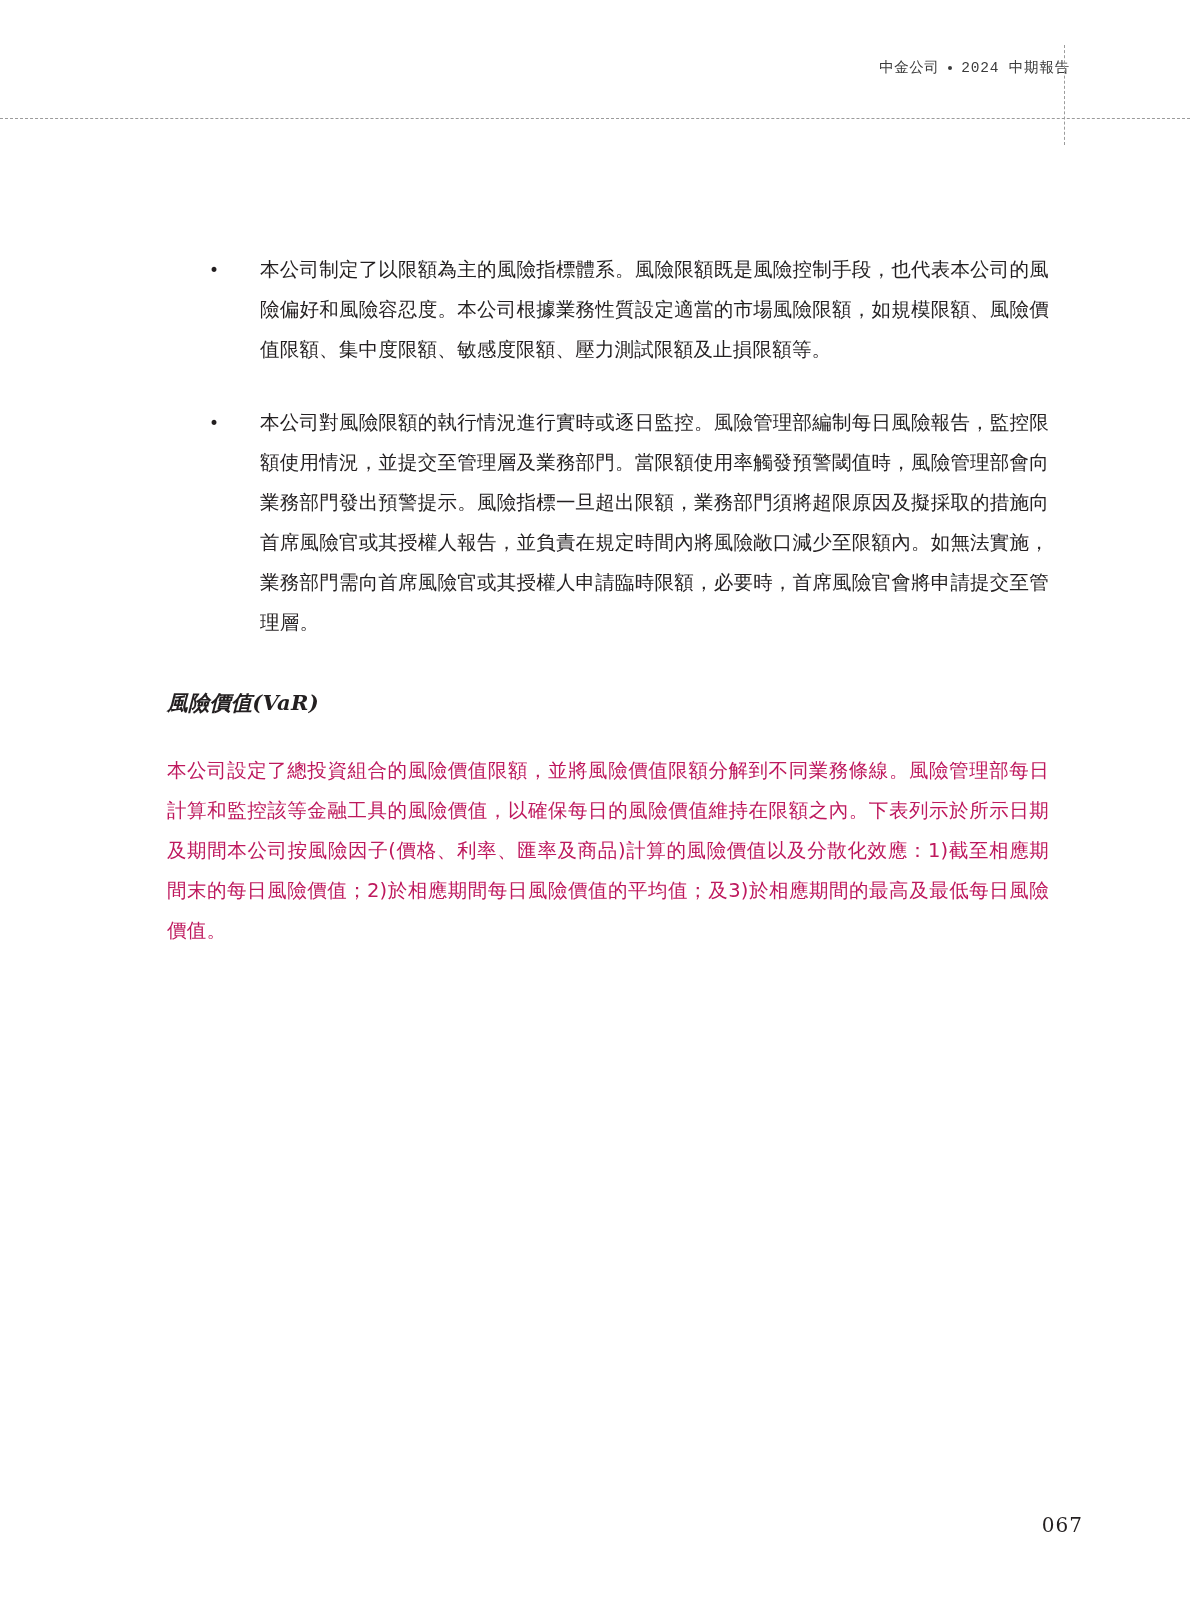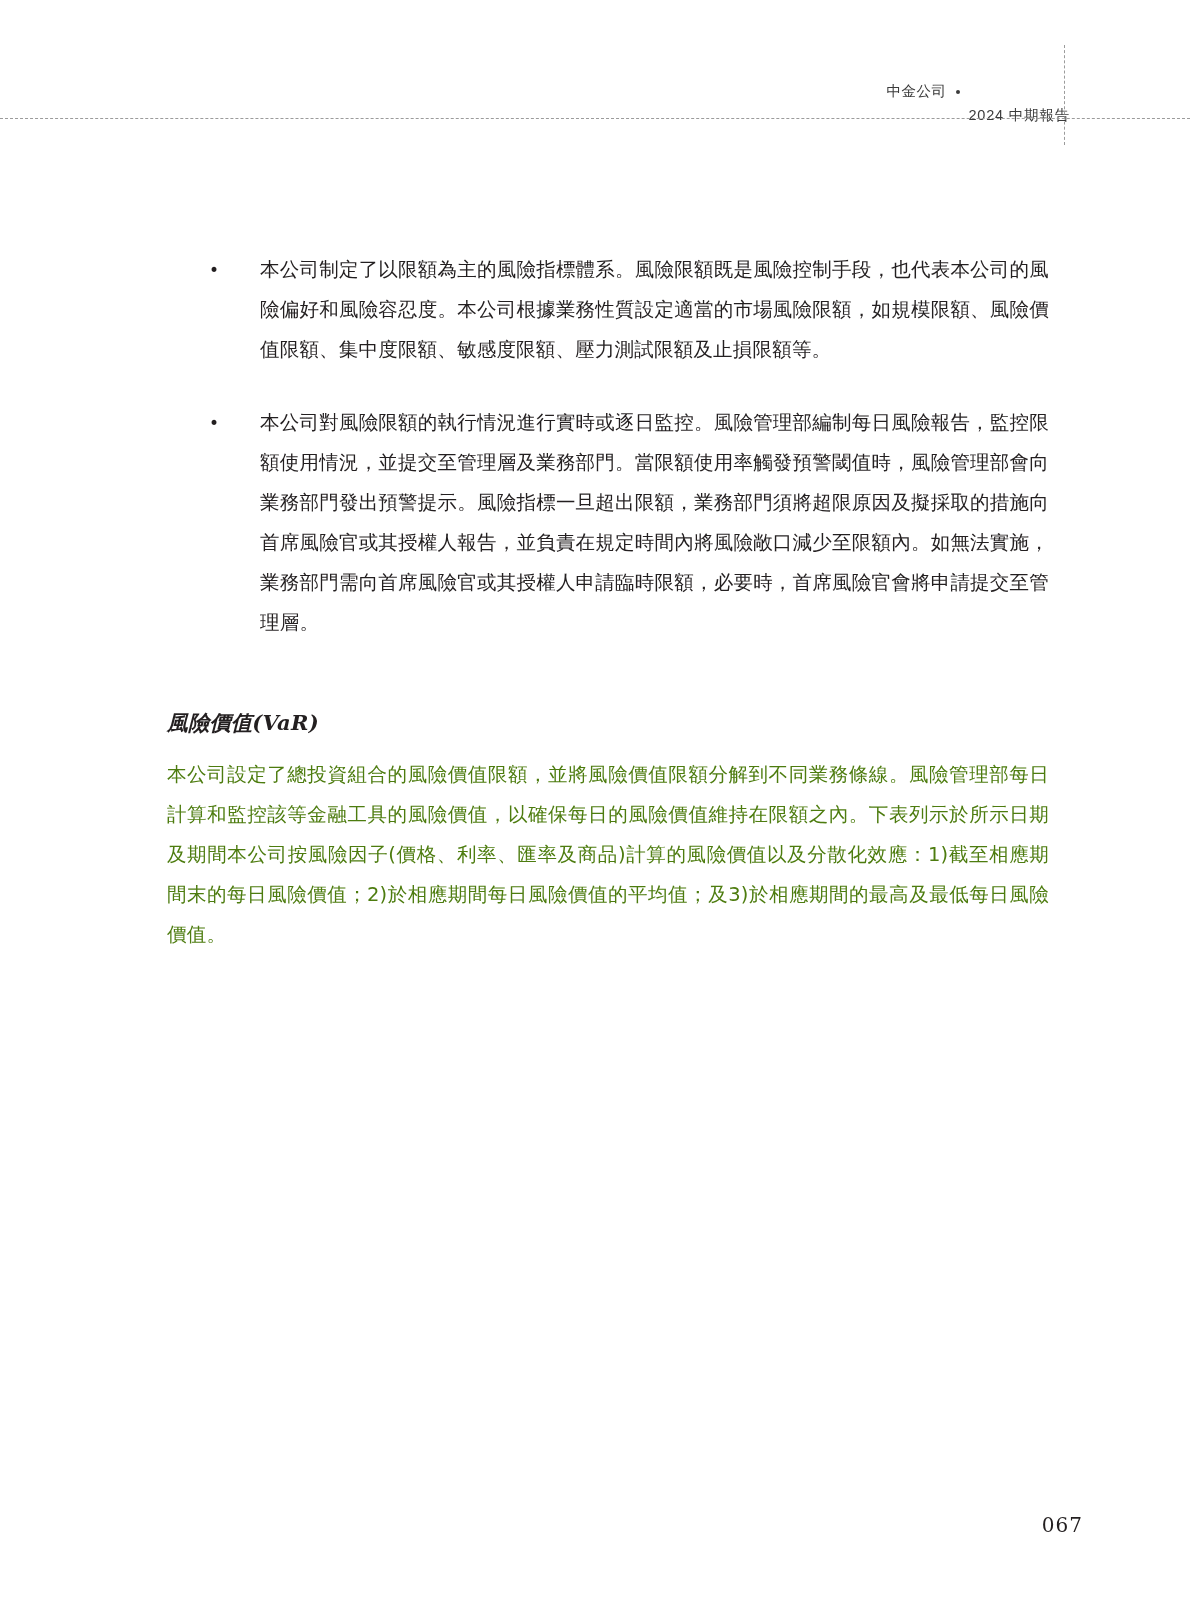--- a/index.html
+++ b/index.html
@@ -27,32 +27,31 @@
   .header {
     position: absolute;
     top: 58px;
     right: 120px;
     display: flex;
     align-items: center;
     gap: 9px;
     font-size: 14.5px;
     letter-spacing: 0.5px;
     color: #3b3b3b;
-    font-family: Liberation Sans, sans-serif;
+    font-family: Liberation Mono, monospace;
   }
   .header .dot {
     width: 4px;
     height: 4px;
     border-radius: 50%;
     background: #3b3b3b;
     display: inline-block;
   }
   .header .hdr-year {
     letter-spacing: 0.8px;
-    margin-top: 48px;
   }
 
   
   .dash-rule {
     position: absolute;
     top: 118px;
     left: 0;
     width: 1190px;
     height: 1px;
     border-top: 1px dashed #9b9b9b;
@@ -94,39 +93,39 @@
   }
   .bullet-item .mark {
     position: absolute;
     left: 42px;
     top: 0;
     font-size: 17px;
     line-height: 40px;
   }
 
   .sec-heading {
-    margin-top: 64px;
+    margin-top: 44px;
     font-size: 21px;
     font-style: italic;
     font-weight: 700;
     font-family: "DejaVu Serif", serif;
     color: #231f20;
     letter-spacing: 0.3px;
     line-height: 32px;
   }
 
   .para {
-    margin-top: 16px;
+    margin-top: 32px;
     font-size: 19.5px;
     line-height: 40px;
     text-align: justify;
     text-justify: inter-ideograph;
     letter-spacing: 0.2px;
     font-family: "DejaVu Sans", sans-serif;
-    color: #4d7c0f;
+    color: #be185d;
   }
 
   
   .page-number {
     position: absolute;
     right: 107px;
     bottom: 78px;
     font-size: 20px;
     letter-spacing: 1px;
     color: #231f20;

